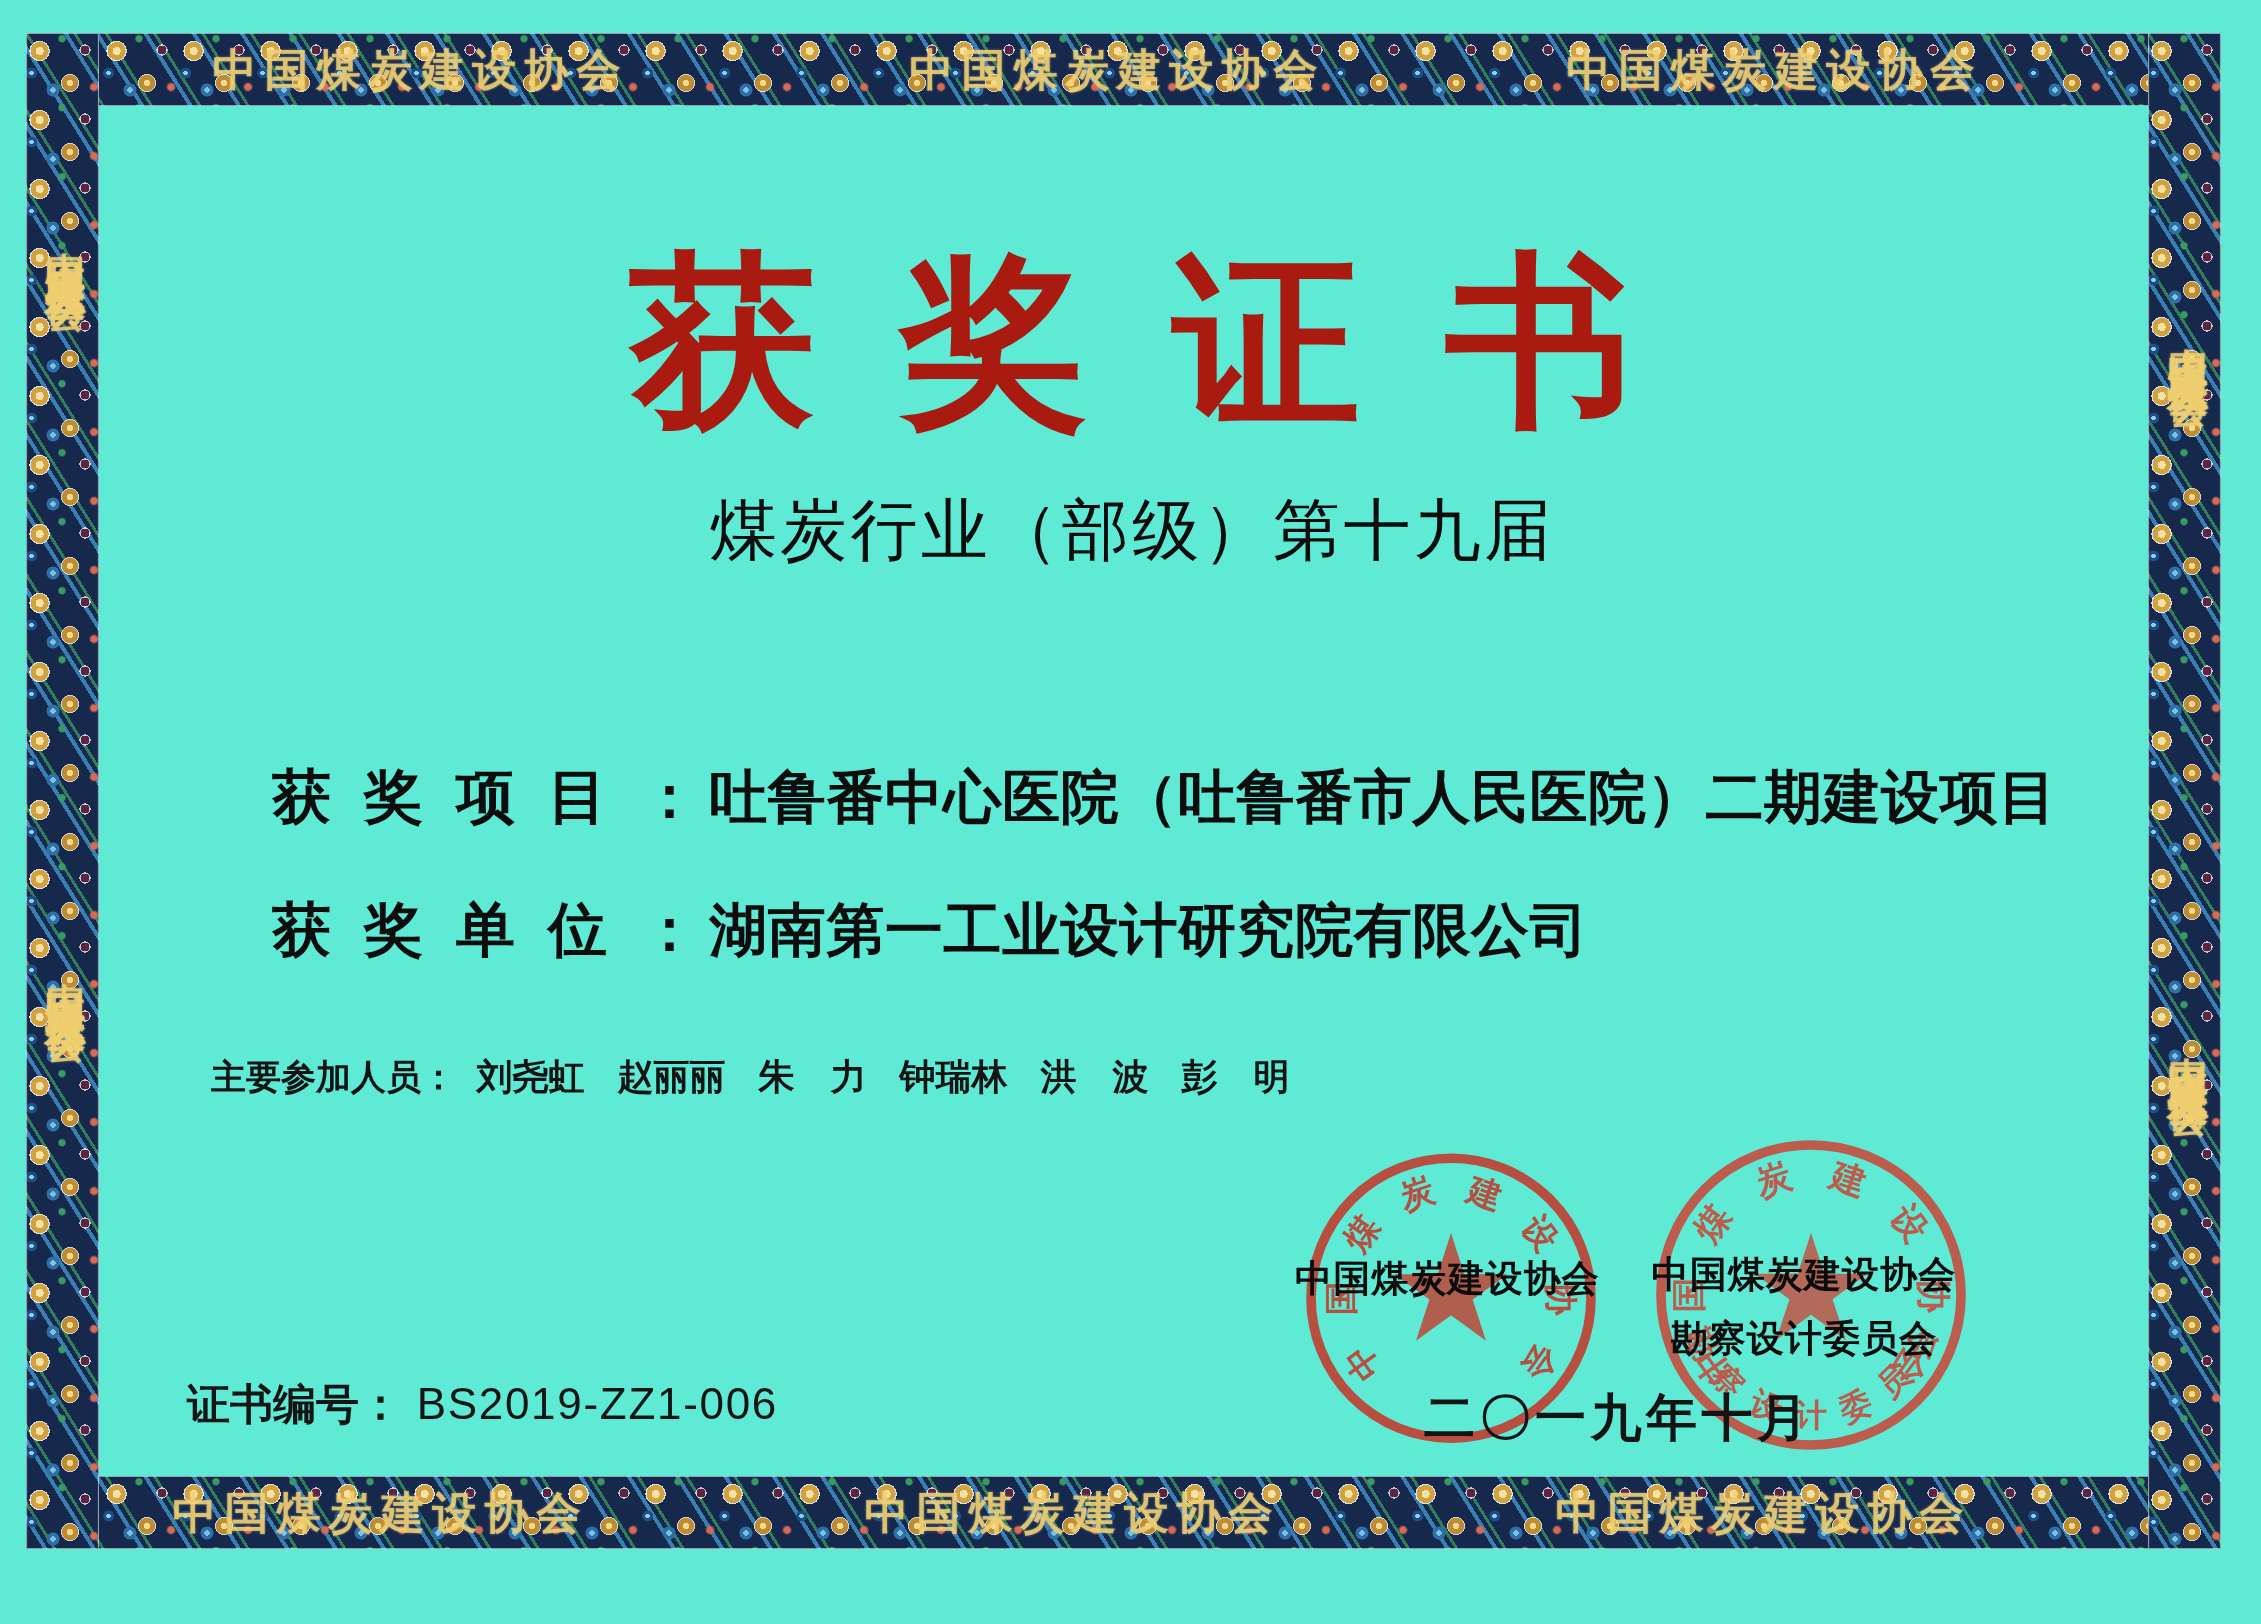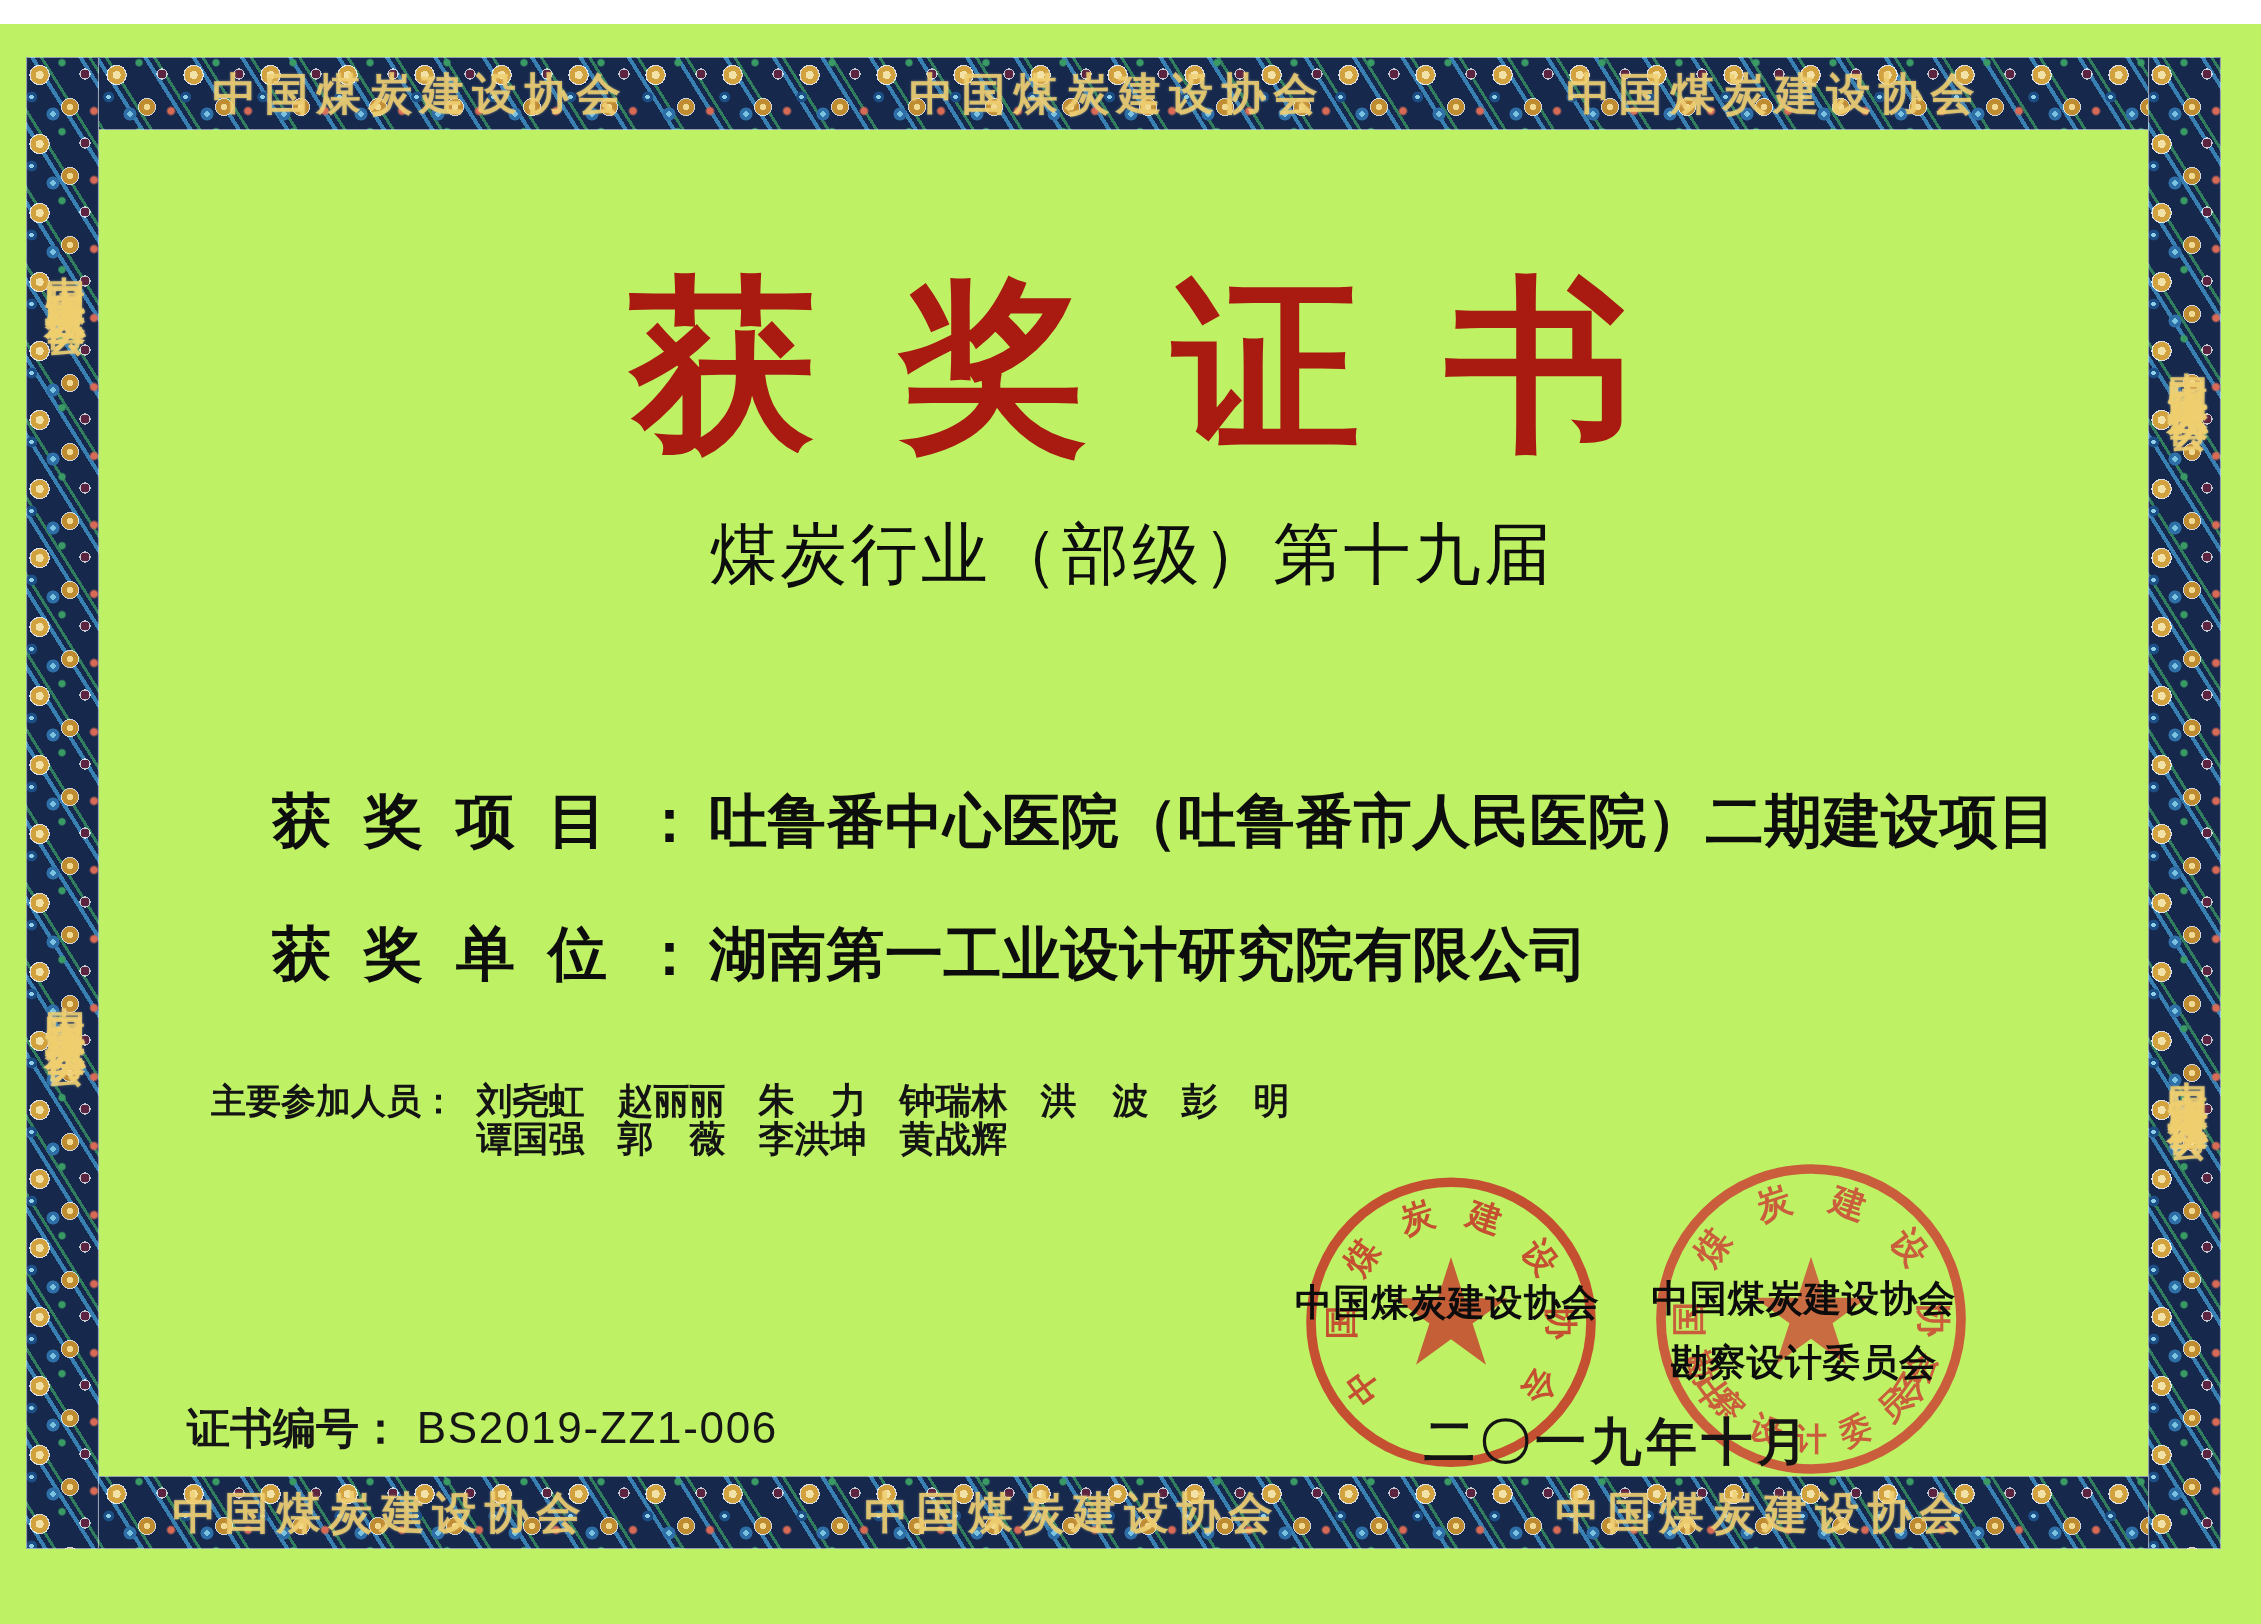--- a/index.html
+++ b/index.html
@@ -3,21 +3,21 @@
 <meta charset="utf-8">
 <style>
   html,body{margin:0;padding:0;}
   body{
     width:2261px;height:1624px;
     background:#ffffff;
     font-family:"Liberation Serif", serif;
     position:relative;
     overflow:hidden;
   }
-  .page{position:absolute;inset:0;background:#bef264;margin-top:24px;}
+  .page{position:absolute;inset:0;background:#5eead4;}
 
   
   .band{
     position:absolute;
     background-color:#16294d;
     background-image:
       radial-gradient(circle at 13.6px 18px, #f3e2a8 0 4px, #d2a23f 4px 9px, rgba(255,255,255,.85) 9px 10.2px, transparent 10.2px),
       radial-gradient(circle at 44px 50px, #f0d990 0 3.4px, #c08c32 3.4px 8px, rgba(255,255,255,.8) 8px 9px, transparent 9px),
       radial-gradient(circle at 59px 17px, #5c2440 0 4.5px, rgba(255,255,255,.75) 4.5px 5.7px, transparent 5.7px),
       radial-gradient(circle at 27px 57px, #79c2e0 0 2.8px, #2e6fa8 2.8px 6.2px, transparent 6.8px),
@@ -175,26 +175,20 @@
   <div class="participants">
     <span class="p-label">主要参加人员：</span>
     <div class="p-names">
       <div class="p-row">
         <span class="p-name">刘尧虹</span>
         <span class="p-name">赵丽丽</span>
         <span class="p-name">朱　力</span>
         <span class="p-name">钟瑞林</span>
         <span class="p-name">洪　波</span>
         <span class="p-name">彭　明</span>
-      </div>
-      <div class="p-row">
-        <span class="p-name">谭国强</span>
-        <span class="p-name">郭　薇</span>
-        <span class="p-name">李洪坤</span>
-        <span class="p-name">黄战辉</span>
       </div>
     </div>
   </div>
 
   <div class="seal seal-left">
     <svg width="306" height="309" viewBox="0 0 540 545">
       <g opacity="0.88" fill="#c5392b">
         <circle cx="270" cy="272" r="247" fill="none" stroke="#c5392b" stroke-width="17"></circle>
         <polygon opacity="0.9" transform="translate(270,262)" points="0,-105 23.4,-32.4 99.9,-32.4 38.1,12.4 61.7,84.9 0,40.1 -61.7,84.9 -38.1,12.4 -99.9,-32.4 -23.4,-32.4"></polygon>
         <g text-anchor="middle" dominant-baseline="central" class="seal-ring-chars">

